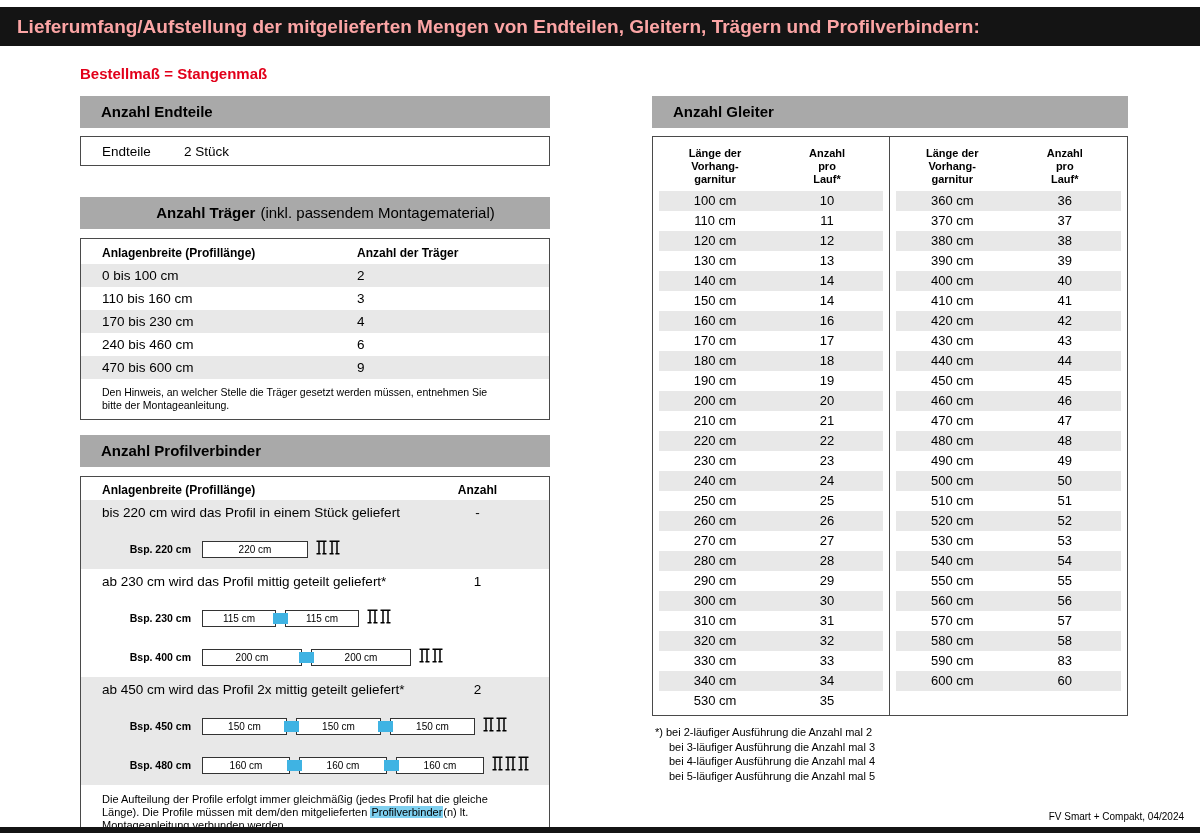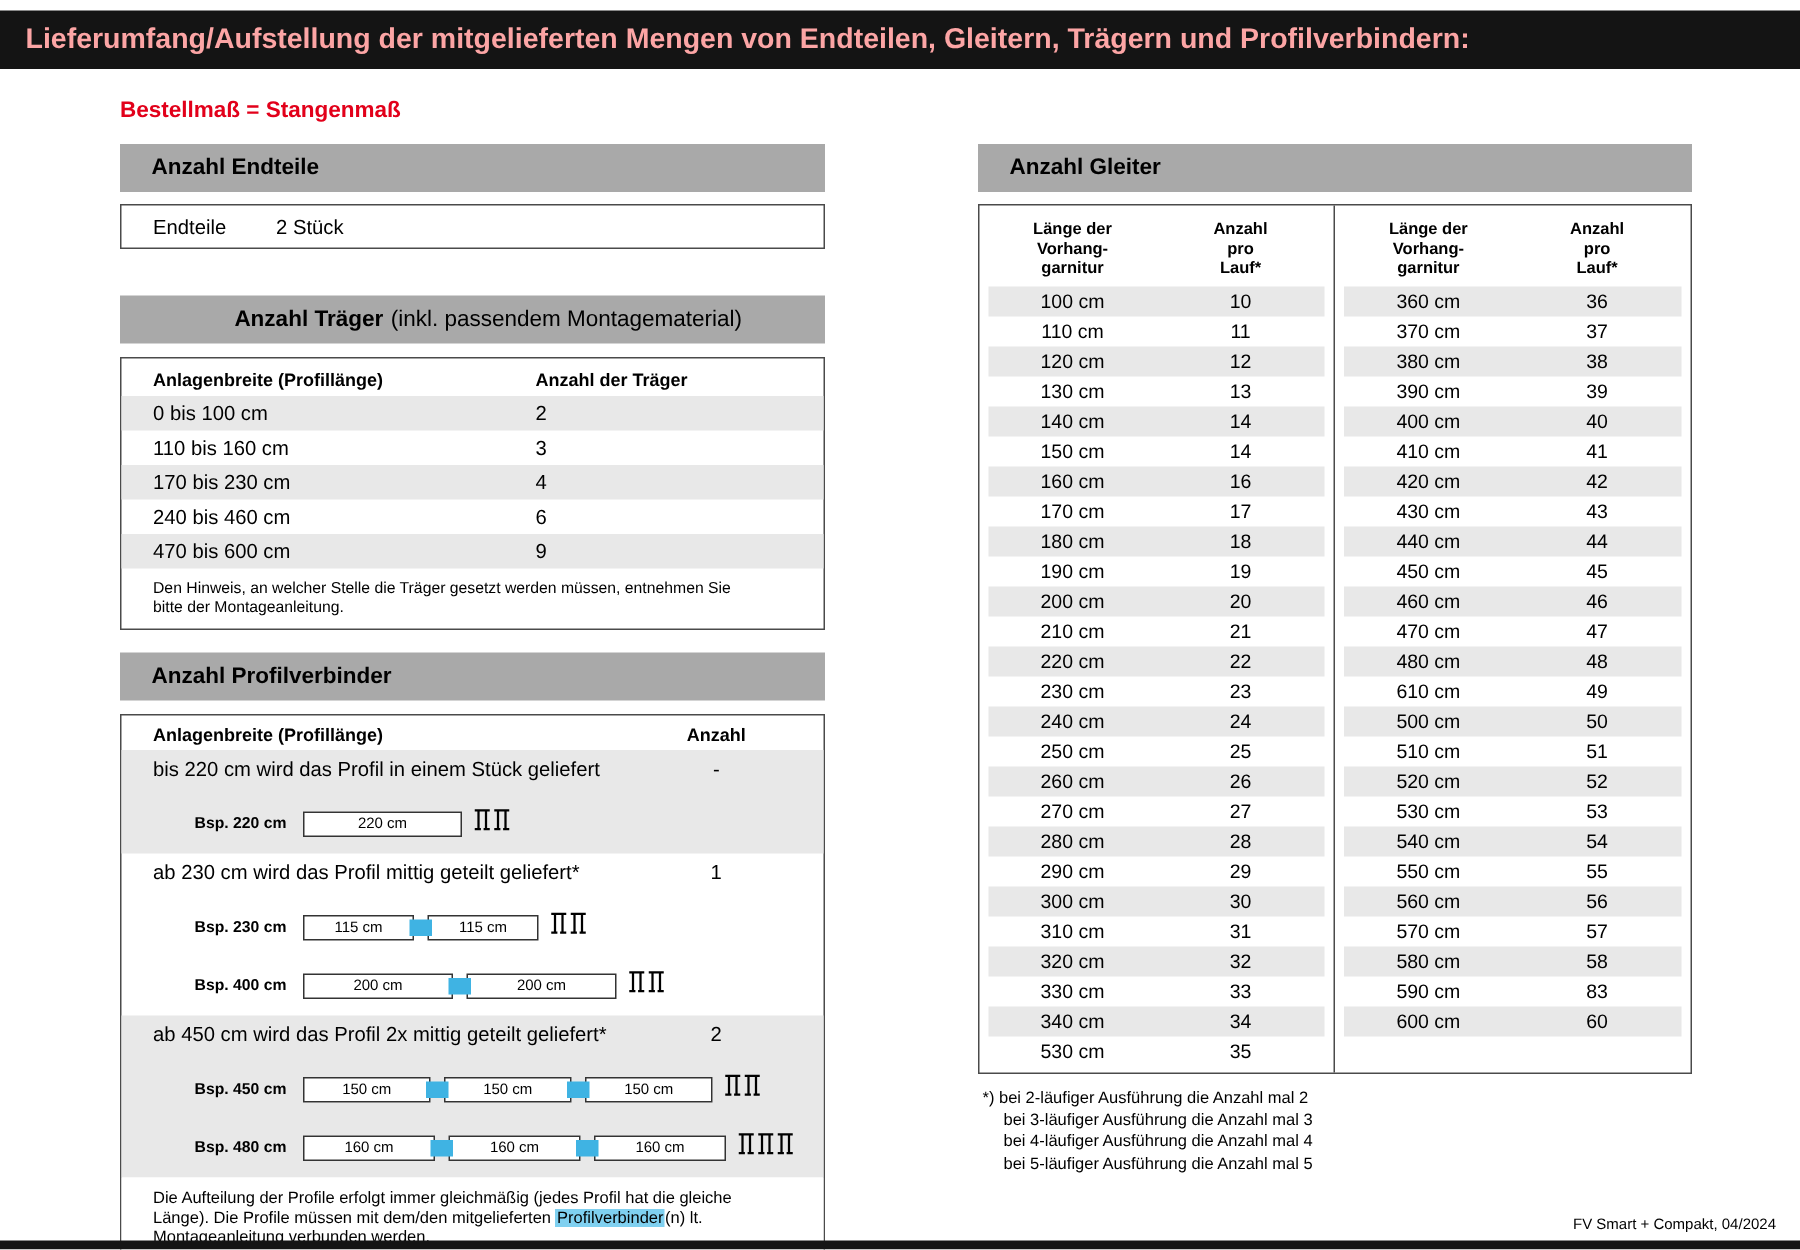--- a/index.html
+++ b/index.html
@@ -412,21 +412,21 @@
             </div>
             <div class="grow">
               <div>470 cm</div>
               <div>47</div>
             </div>
             <div class="grow shade">
               <div>480 cm</div>
               <div>48</div>
             </div>
             <div class="grow">
-              <div>610 cm</div>
+              <div>490 cm</div>
               <div>49</div>
             </div>
             <div class="grow shade">
               <div>500 cm</div>
               <div>50</div>
             </div>
             <div class="grow">
               <div>510 cm</div>
               <div>51</div>
             </div>

